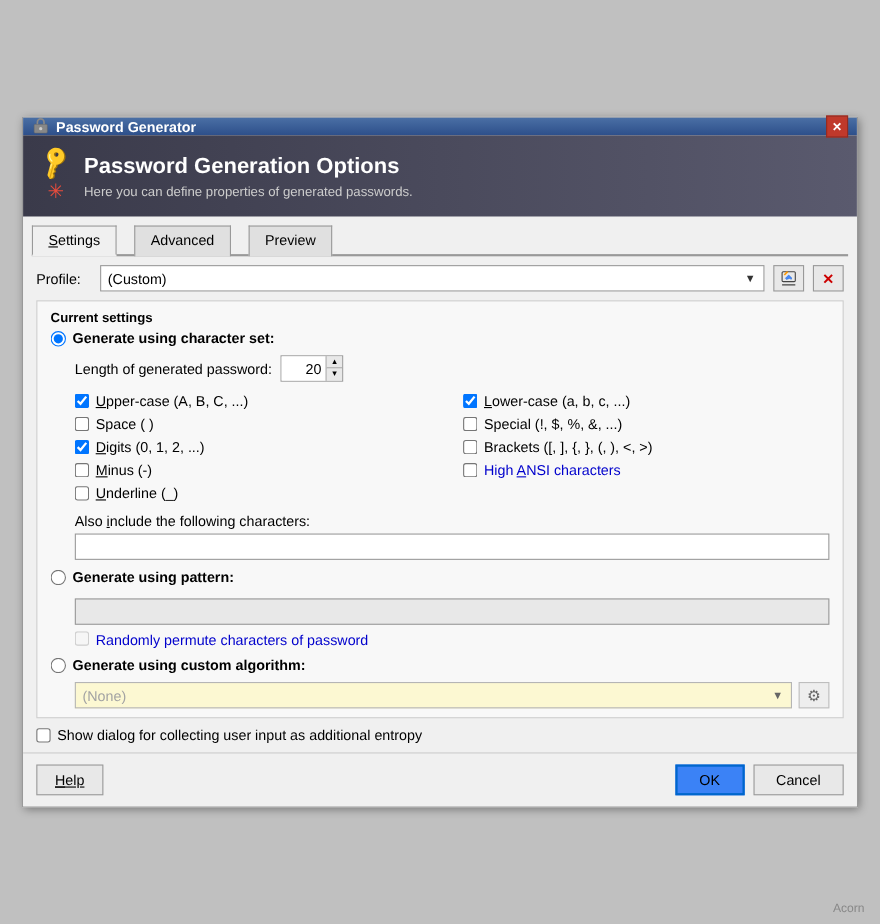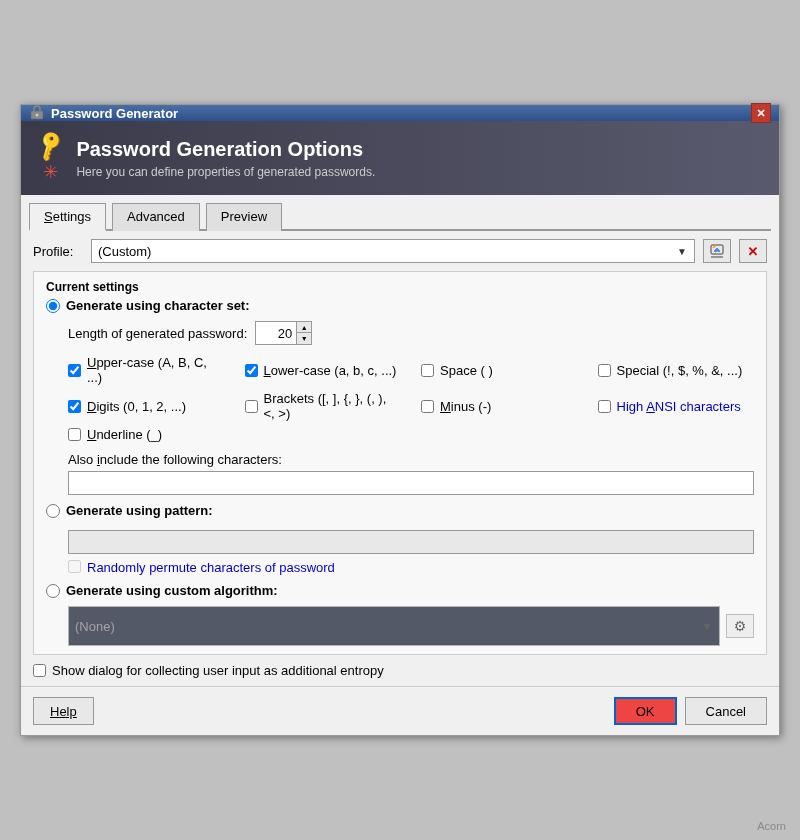--- a/index.html
+++ b/index.html
@@ -100,21 +100,21 @@
       border-bottom: 2px solid #999;
       margin-bottom: 8px;
     }
     .tab {
       padding: 5px 14px;
       border: 1px solid #999;
       border-bottom: none;
       background: #e0e0e0;
       cursor: pointer;
       font-size: 13px;
-      margin-right: 6px;
+      margin-right: 16px;
       margin-bottom: -2px;
       position: relative;
     }
     .tab.active {
       background: #f0f0f0;
       border-bottom: 2px solid #f0f0f0;
       font-weight: normal;
       z-index: 1;
     }
     .tab-underline {
@@ -235,21 +235,21 @@
       justify-content: center;
       font-size: 7px;
       line-height: 1;
       padding: 0;
     }
     .spinner-btn:first-child {
       border-bottom: 1px solid #999;
     }
     .checkbox-grid {
       display: grid;
-      grid-template-columns: 1fr 1fr 1fr 1fr;
+      grid-template-columns: 1fr 1fr;
       gap: 6px 20px;
       margin-bottom: 10px;
     }
     .check-item {
       display: flex;
       align-items: center;
       gap: 6px;
       font-size: 13px;
     }
     .check-item input[type="checkbox"] {
@@ -313,23 +313,23 @@
       margin-top: 4px;
     }
     .algo-select-wrapper {
       flex: 1;
       position: relative;
       display: flex;
       align-items: center;
     }
     .algo-select {
       width: 100%;
-      height: 40px;
-      border: 1px solid #999;
-      background: #0f172a;
+      height: 24px;
+      border: 1px solid #999;
+      background: #fef9c3;
       padding: 2px 6px;
       font-size: 13px;
       appearance: none;
       -webkit-appearance: none;
     }
     .algo-select-wrapper::after {
       content: '▼';
       position: absolute;
       right: 8px;
       font-size: 10px;
@@ -364,21 +364,21 @@
     .btn {
       height: 28px;
       padding: 0 20px;
       border: 1px solid #999;
       background: #e8e8e8;
       cursor: pointer;
       font-size: 13px;
       font-family: inherit;
     }
     .btn-ok {
-      background: #ef4444;
+      background: #3b82f6;
       border: 2px solid #0066cc;
       padding: 0 20px;
       text-align: center;
     }
     .btn-help {
       padding: 0 16px;
     }
     .btn-help .btn-underline {
       text-decoration: underline;
     }

